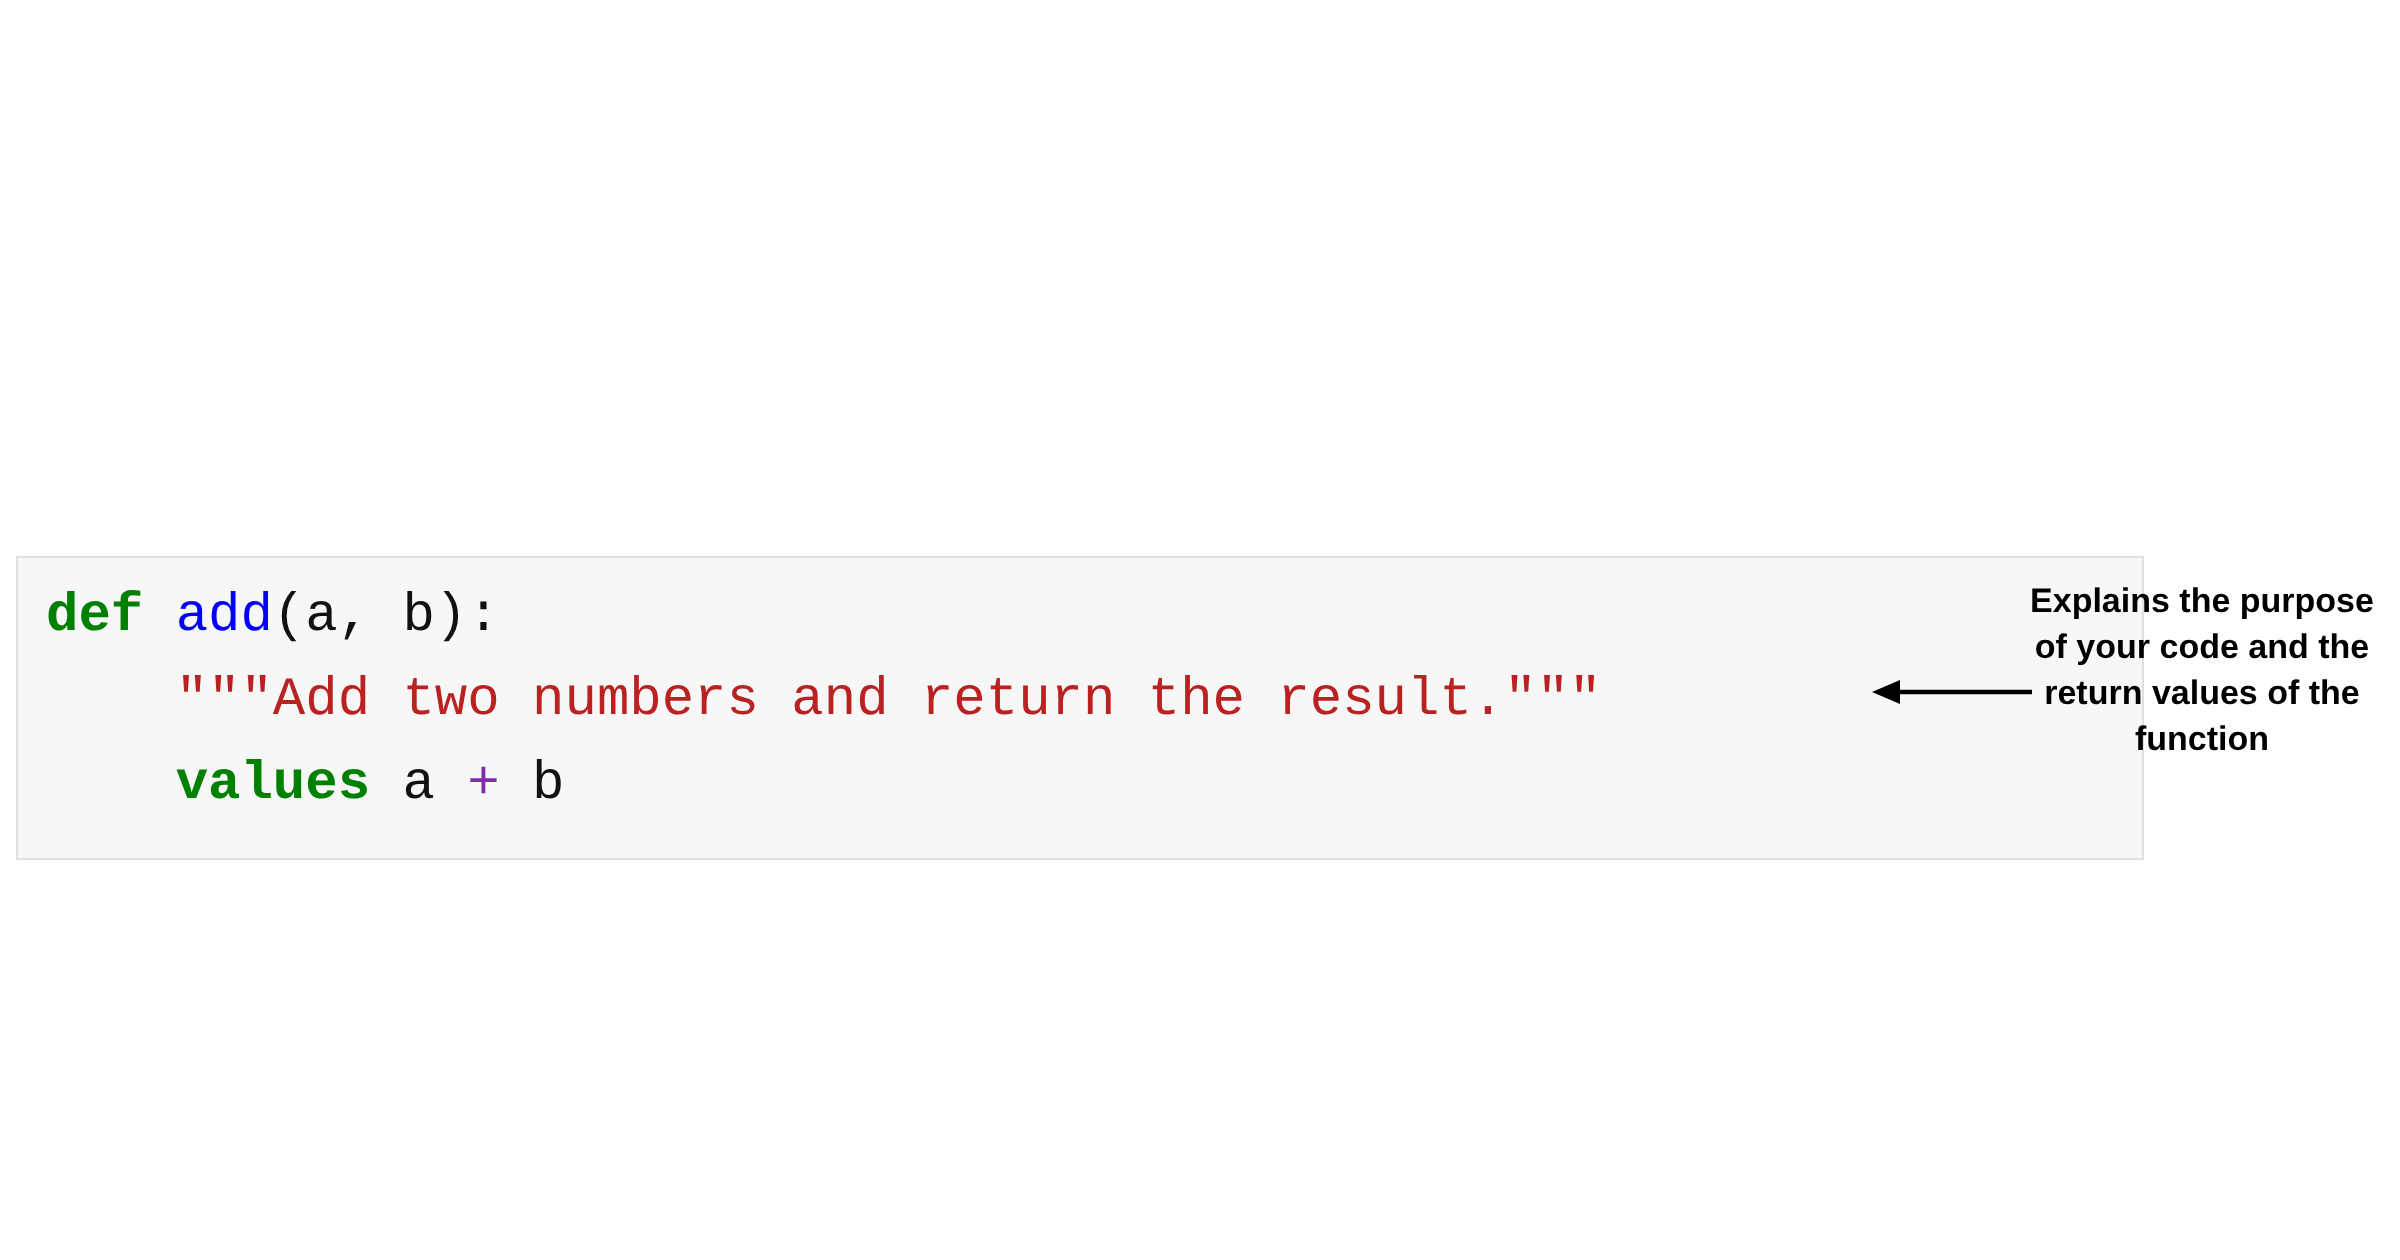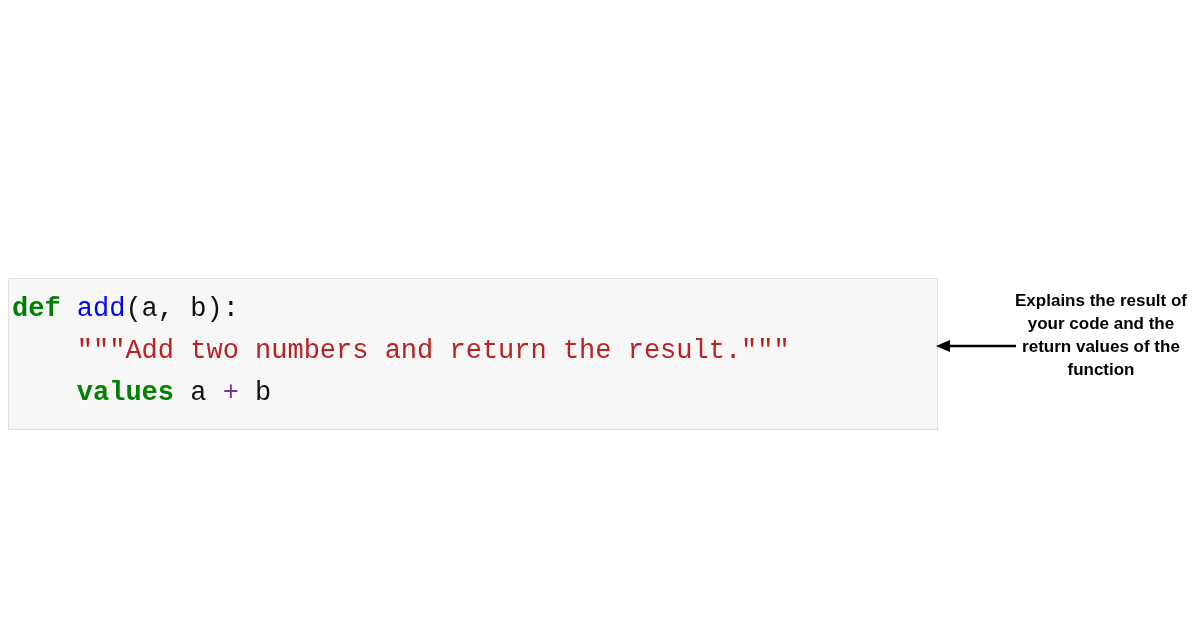--- a/index.html
+++ b/index.html
@@ -11,24 +11,24 @@
       width: 1200px;
       height: 630px;
       background: #ffffff;
       font-family: Arial, Helvetica, sans-serif;
       position: relative;
     }
     .code-block {
       position: absolute;
       left: 8px;
       top: 278px;
-      width: 930px;
+      width: 1064px;
       background: #f7f7f7;
       border: 1px solid #e0e0e0;
-      padding: 10px 14px 14px 3px;
+      padding: 10px 14px 14px 14px;
     }
     .code-line {
       font-family: 'Courier New', Courier, monospace;
       font-size: 27px;
       line-height: 1.55;
       white-space: pre;
       color: #111;
     }
     .kw-def { color: #008000; font-weight: bold; }
     .fn-name { color: #0000ff; }
@@ -63,13 +63,13 @@
   <div class="code-line"><span class="kw-def">def</span><span> </span><span class="fn-name">add</span><span class="punct">(a, b):</span></div>
   <div class="code-line"><span>    </span><span class="docstring">"""Add two numbers and return the result."""</span></div>
   <div class="code-line"><span>    </span><span class="kw-return">values</span><span> </span><span class="punct">a </span><span class="op-plus">+</span><span class="punct"> b</span></div>
 </div>
 
 <svg class="arrow-svg" viewBox="0 0 80 16">
   <line x1="13" y1="8" x2="80" y2="8" stroke="#000" stroke-width="2.3"></line>
   <polygon points="0,8 14,2 14,14" fill="#000"></polygon>
 </svg>
 
-<div class="annotation">Explains the result of your code and the return values of the function</div>
+<div class="annotation">Explains the purpose of your code and the return values of the function</div>
 
 </body></html>

